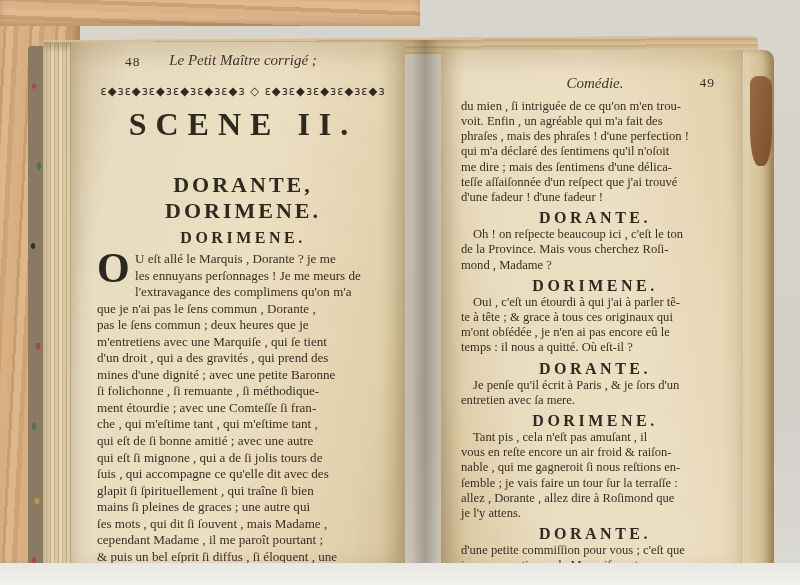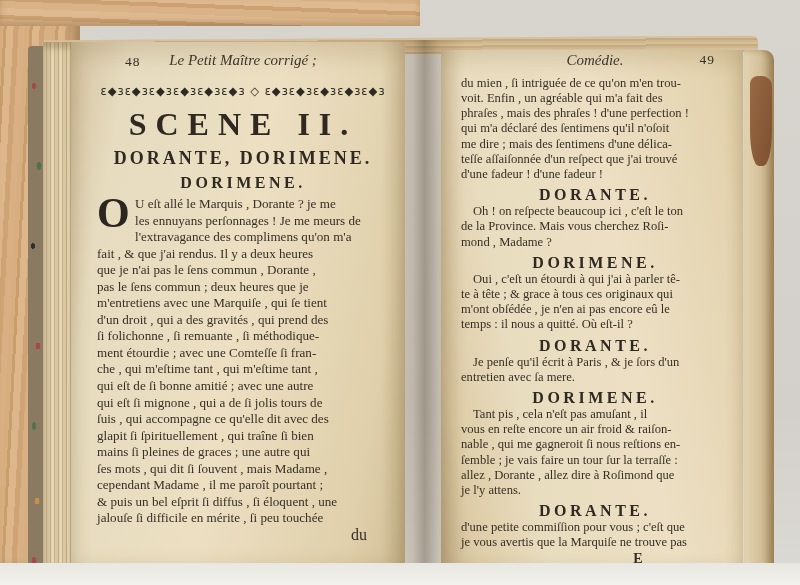--- a/index.html
+++ b/index.html
@@ -43,33 +43,33 @@
         background:linear-gradient(100deg,#9a6a44,#7c4f2e);}
   .page{position:absolute;color:#362f26;}
   .page-left{left:43px;top:6px;width:334px;height:542px;border-radius:2px 0 0 2px;
         background:linear-gradient(100deg,#d3c2a0 0%,#e7dcc0 14%,#ecdfc2 50%,#e0d0ab 85%,#d0bd96 100%);
         box-shadow:inset 0 14px 20px rgba(120,85,35,.16), inset 0 -16px 20px rgba(120,85,35,.22);
         padding:10px 16px 0 26px;box-sizing:border-box;}
   .page-right{left:413px;top:14px;width:302px;height:534px;
         background:linear-gradient(80deg,#c8b590 0%,#ddccA6 10%,#ead0 0,#e9ddc0 28%,#ecdfc3 60%,#e4d4b0 90%,#dbc9a2 100%);
         background:linear-gradient(80deg,#c8b590 0%,#ddcca6 10%,#e9ddc0 28%,#ecdfc3 60%,#e4d4b0 90%,#dbc9a2 100%);
         box-shadow:inset 0 12px 18px rgba(120,85,35,.15), inset 0 -14px 18px rgba(120,85,35,.2);
-        padding:2px 14px 0 20px;box-sizing:border-box;}
+        padding:25px 14px 0 20px;box-sizing:border-box;}
   .gutter{position:absolute;left:352px;top:4px;width:86px;height:546px;pointer-events:none;
         background:linear-gradient(90deg,rgba(95,65,25,0) 0%,rgba(95,65,25,.18) 38%,rgba(60,40,15,.34) 52%,rgba(95,65,25,.16) 68%,rgba(95,65,25,0) 100%);}
   
   .hdr{position:relative;height:22px;}
   .folio{font-size:13.5px;letter-spacing:1px;}
   .folio-left{position:absolute;left:28px;top:2px;}
   .folio-right{position:absolute;right:14px;top:0;}
   .running{position:absolute;left:0;right:0;text-align:center;font-style:italic;font-size:15px;color:#3d352b;}
   .ornament{margin-top:10px;text-align:center;font-family:"DejaVu Sans",sans-serif;
         font-size:11.5px;letter-spacing:1px;color:#2e2922;white-space:nowrap;}
   .scene{margin-top:8px;text-align:center;font-size:32px;font-weight:600;letter-spacing:9px;color:#2f2921;}
-  .chars{margin-top:5px;text-align:center;font-size:18px;font-weight:600;letter-spacing:3px;color:#2f2921;}
+  .chars{margin-top:29px;text-align:center;font-size:22px;font-weight:600;letter-spacing:3px;color:#2f2921;}
   .speaker{margin:5px 0 2px;text-align:center;font-size:16px;font-weight:600;letter-spacing:3.5px;color:#2f2921;}
   .body-text{margin-top:4px;font-size:13.1px;line-height:16.55px;}
   .page-right .body-text{margin-top:2px;font-size:12.6px;line-height:15.15px;}
   .tline{white-space:nowrap;}
   .tline.indent{text-indent:12px;}
   .dropcap{float:left;font-size:42px;line-height:33px;height:33px;width:33px;font-weight:700;
         margin:1px 5px 0 0;color:#2c2620;}
   .catchword{text-align:right;padding-right:22px;font-size:16px;margin-top:0;}
   .signature{position:relative;left:16%;text-align:center;font-size:14px;margin-top:0;font-weight:600;}
 </style>
@@ -95,25 +95,25 @@
       <div class="ornament">ɛ◆ɜɛ◆ɜɛ◆ɜɛ◆ɜɛ◆ɜɛ◆ɜ ◇ ɛ◆ɜɛ◆ɜɛ◆ɜɛ◆ɜɛ◆ɜ</div>
       <div class="scene">SCENE II.</div>
       <div class="chars">DORANTE, DORIMENE.</div>
       <div class="speaker">DORIMENE.</div>
       <div class="body-text">
         <span class="dropcap">O</span>
         <div>
             <div class="tline">U eſt allé le Marquis , Dorante ? je me</div>
             <div class="tline">les ennuyans perſonnages ! Je me meurs de</div>
             <div class="tline">l'extravagance des complimens qu'on m'a</div>
-            <div class="tline">fait , &amp; que j'ai rendus. Il y a deux heures</div>
             <div class="tline">que je n'ai pas le ſens commun , Dorante ,</div>
             <div class="tline">pas le ſens commun ; deux heures que je</div>
             <div class="tline">m'entretiens avec une Marquiſe , qui ſe tient</div>
             <div class="tline">d'un droit , qui a des gravités , qui prend des</div>
+            <div class="tline">mines d'une dignité ; avec une petite Baronne</div>
             <div class="tline">ſi folichonne , ſi remuante , ſi méthodique-</div>
             <div class="tline">ment étourdie ; avec une Comteſſe ſi fran-</div>
             <div class="tline">che , qui m'eſtime tant , qui m'eſtime tant ,</div>
             <div class="tline">qui eſt de ſi bonne amitié ; avec une autre</div>
             <div class="tline">qui eſt ſi mignone , qui a de ſi jolis tours de</div>
             <div class="tline">ſuis , qui accompagne ce qu'elle dit avec des</div>
             <div class="tline">glapit ſi ſpirituellement , qui traîne ſi bien</div>
             <div class="tline">mains ſi pleines de graces ; une autre qui</div>
             <div class="tline">ſes mots , qui dit ſi ſouvent , mais Madame ,</div>
             <div class="tline">cependant Madame , il me paroît pourtant ;</div>

